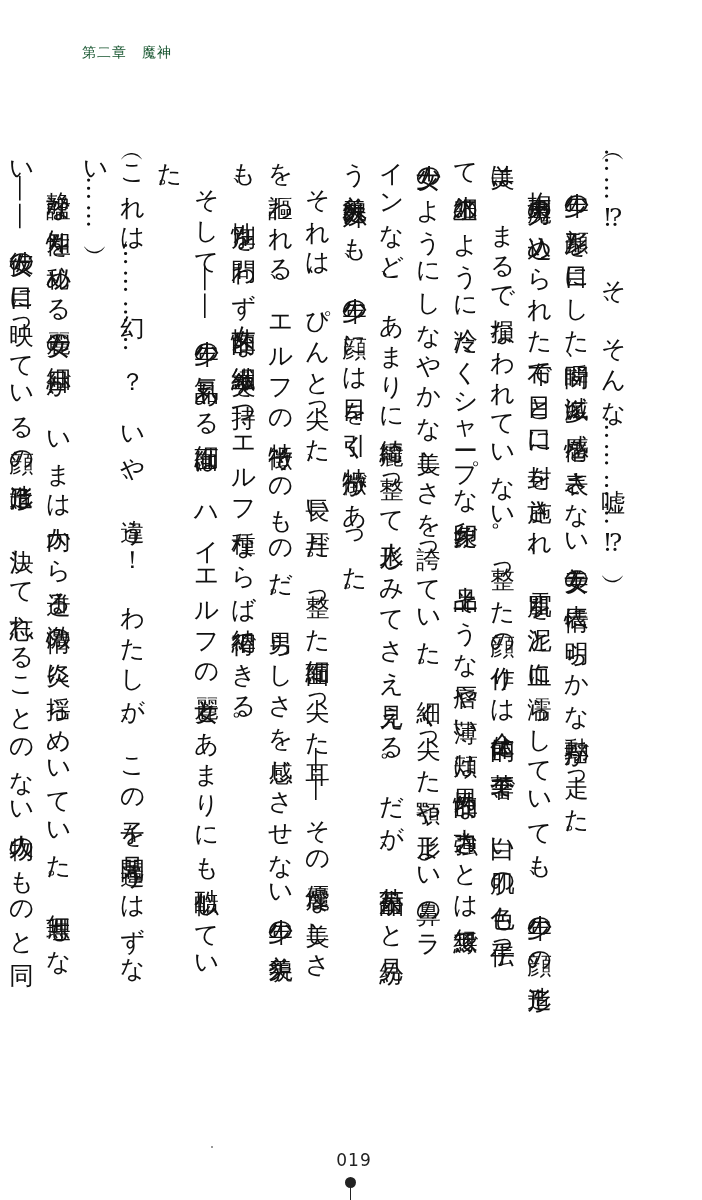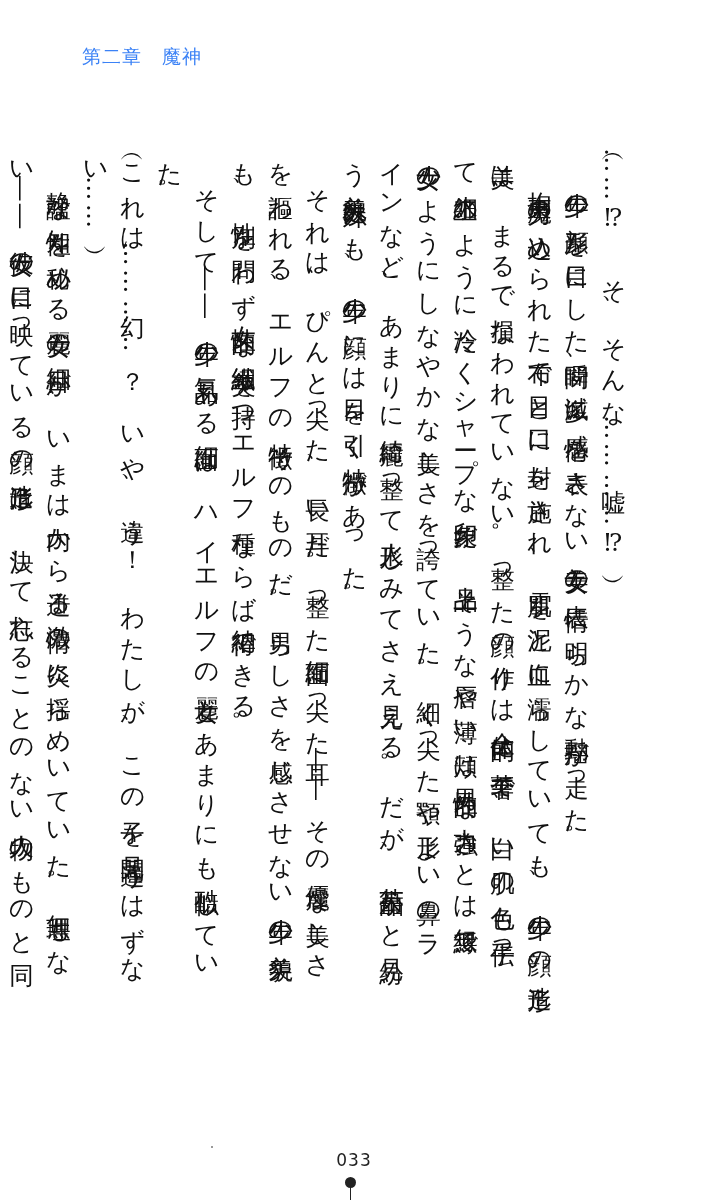--- a/index.html
+++ b/index.html
@@ -18,24 +18,24 @@
     .page {
       position: absolute;
       left: 0; top: 0;
       width: 702px; height: 1200px;
       background: #ffffff;
     }
     .running-head {
       position: absolute;
       left: 82px;
       top: 44px;
-      font-size: 19px;
+      font-size: 14px;
       letter-spacing: 1px;
       white-space: pre;
-      color: #3b82f6;
+      color: #14532d;
     }
     .body-text {
       position: absolute;
       top: 145px;
       right: 70px;
       height: 830px;
       writing-mode: vertical-rl;
       text-orientation: mixed;
       font-size: 24.5px;
       line-height: 37px;
@@ -96,17 +96,17 @@
     <p>　少年の顔形を目にした瞬間、滅多に感情を表さない美女の表情に明らかな動揺が走った。</p>
     <p>　拘束魔力の込められた布で目と口に封を施され、雪肌を泥と血に濡らしていても、少年の顔の造形美は、まるで損なわれていない。整った顔の作りは全体的に華奢で、白い肌の色も手伝って氷細工のように冷たくシャープな印象だ。上品そうな唇や薄い頬は男性的な力強さとは無縁で、少女のようにしなやかな美しさを誇っていた。細く尖った顎や形よい鼻のラインなど、あまりに綺麗に整って人形じみてさえ見える。だが、芸術品かと見紛う美貌以外にも、少年の顔には目を引く特徴があった。</p>
     <p>　それは、ぴんと尖った、長い耳だ。整った細面に尖った耳――その優麗な美しさを謳われる、エルフの特徴そのものだ。男らしさを感じさせない少年の美貌も、性別を問わず女性的な繊細美を持つエルフ種ならば納得できる。</p>
     <p>　そして――少年の気品ある細面は、ハイエルフの麗女とあまりにも酷似していた。</p>
     <p>（これは……幻……？　いや、違う！　わたしが、この子を見間違うはずない……）</p>
     <p>　静謐な知性を秘める麗女の細目が、いまは内から迸る激情の炎に揺らめいていた。無理もない――彼女の目に映っている顔の造形は、決して忘れることのない人物のものと同じだったのだから。この少年こそ、彼女が捜し求めていた最愛の弟、ユリアーノだった。</p>
 
   </div>
 
   <div class="speck"></div>
-  <div class="page-number">033</div>
+  <div class="page-number">019</div>
   <div class="page-marker-dot"></div>
   <div class="page-marker-line"></div>
 
 </div>
 
 </body></html>

